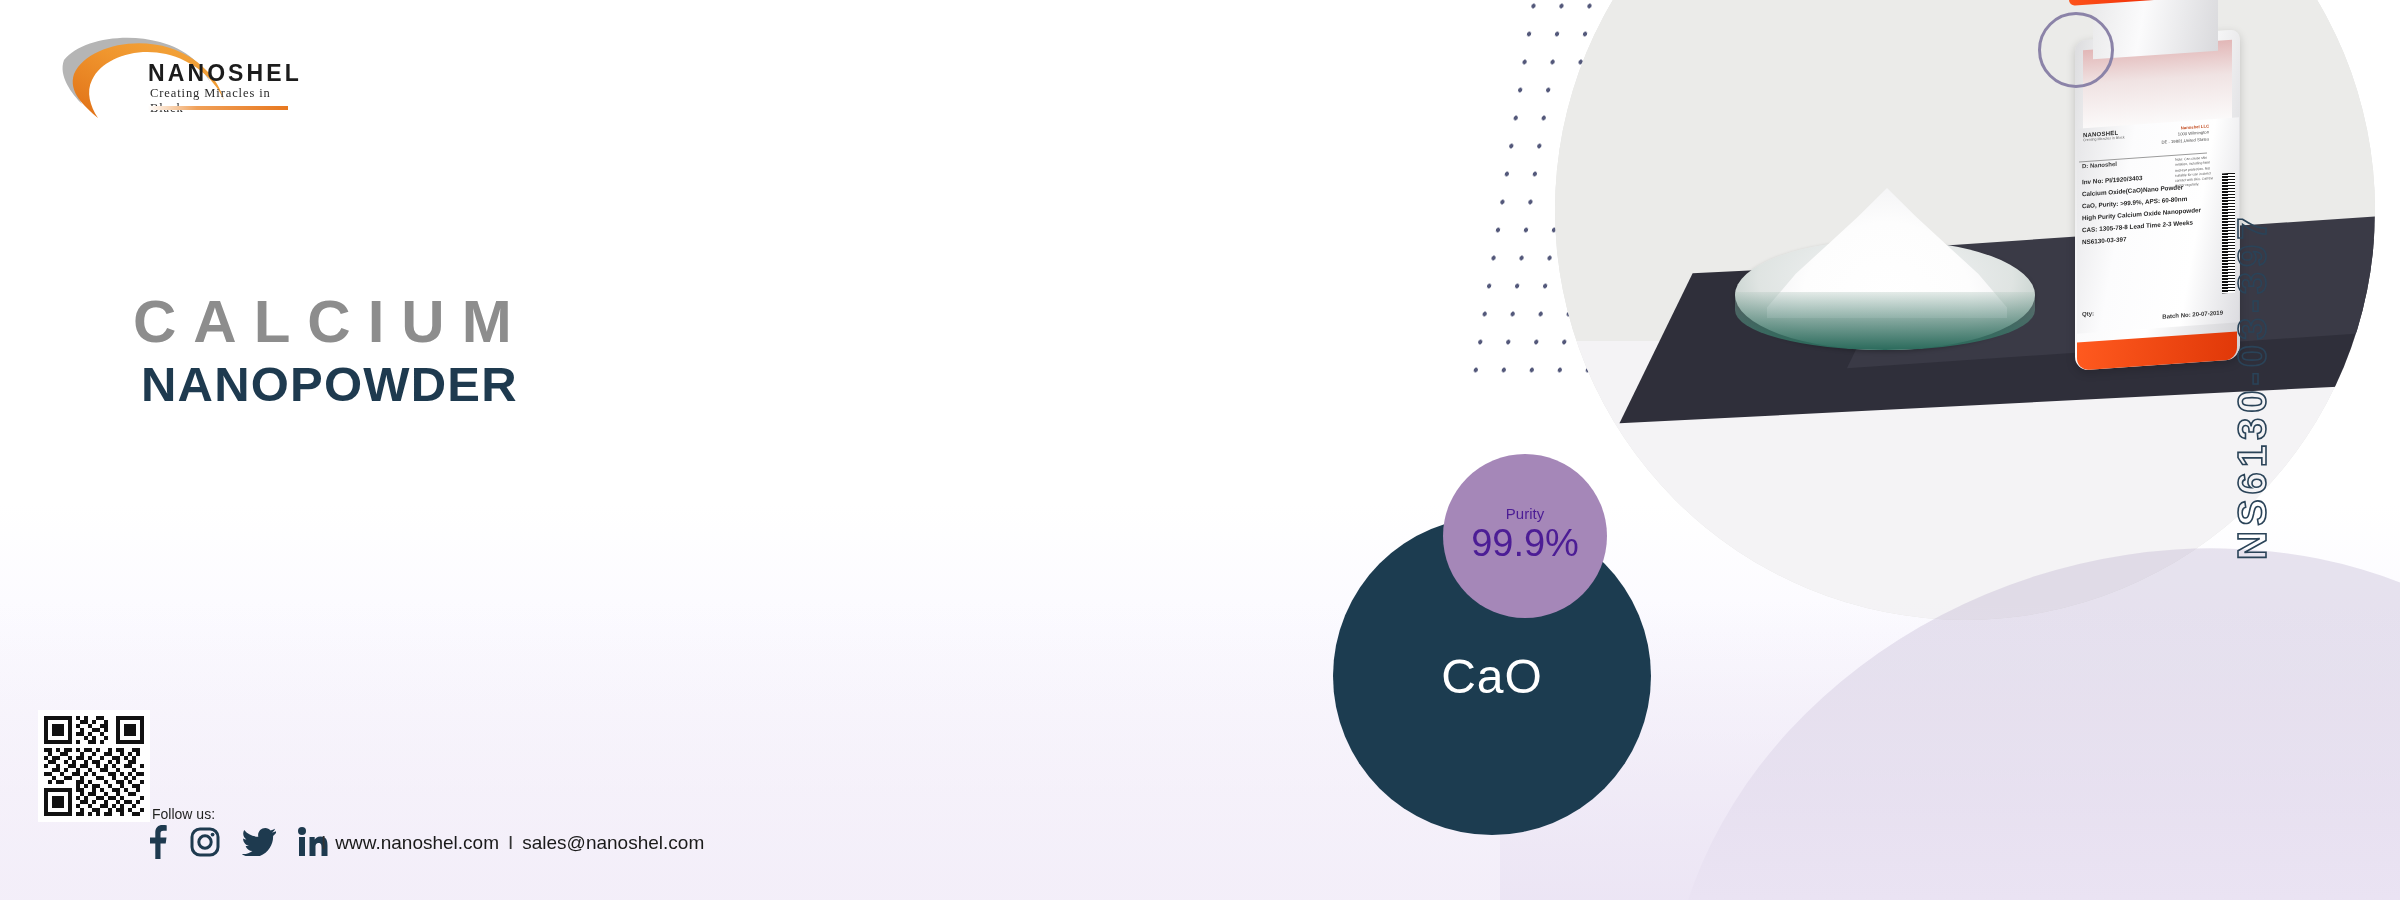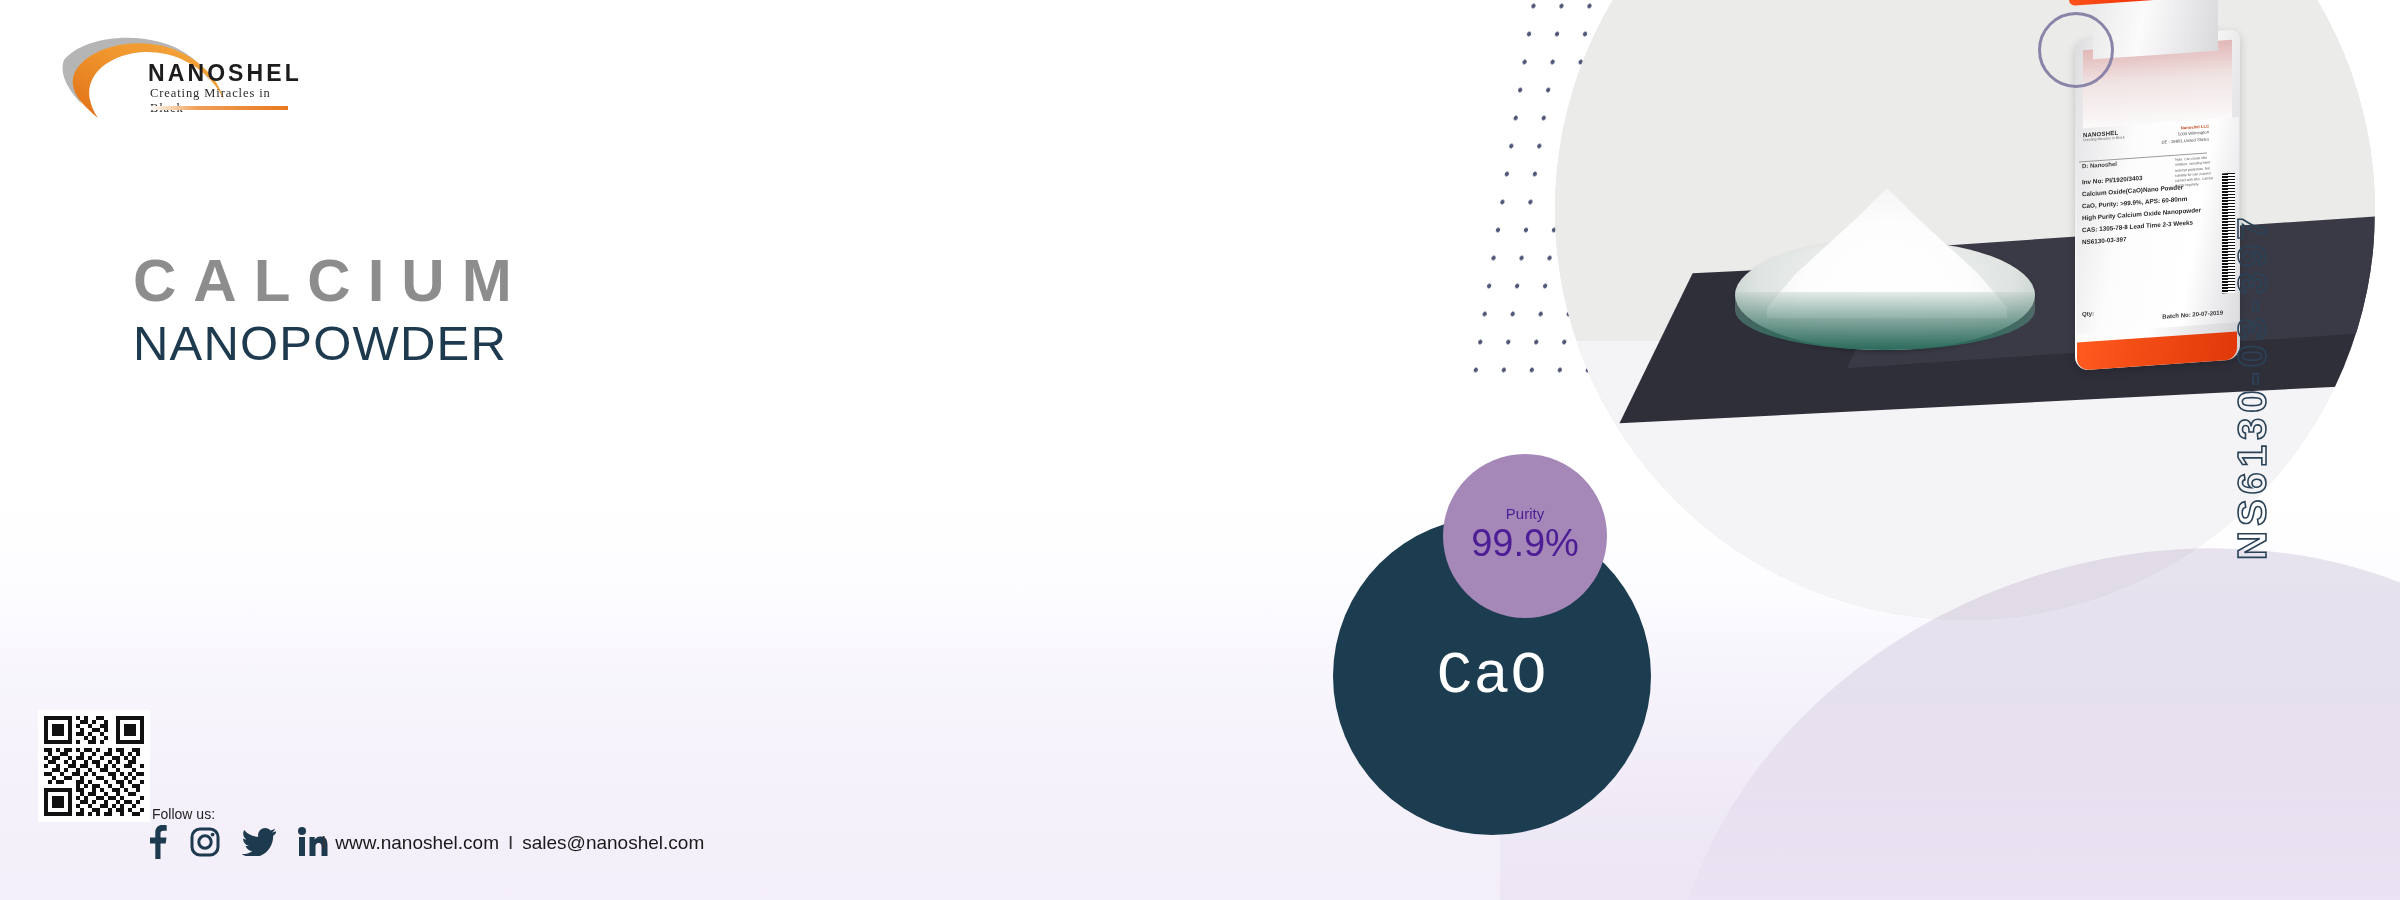--- a/index.html
+++ b/index.html
@@ -196,38 +196,40 @@
   .logo-underline {
     position:absolute; left:96px; top:74px; width:140px; height:3.5px;
     background: linear-gradient(to right, #ffffff 0%, #f0a058 35%, #e8781f 100%);
   }
 
   
   .title-block { position:absolute; left:133px; top:250px; }
   .t-calcium {
     font-size:60px; font-weight:bold; color:#8d8d8d; letter-spacing:17px;
     line-height:1.03;
+    margin-top:41px;
   }
   .t-oxide {
     font-size:60px; font-weight:normal; color:#8b6fa8; letter-spacing:17px;
     line-height:1.18;
   }
   .t-nanopowder {
-    font-size:49px; font-weight:normal; color:#1e3a4f; letter-spacing:1.2px;
+    font-size:49px; font-weight:bold; color:#1e3a4f; letter-spacing:1.2px;
     line-height:1.28;
+    margin-left:8px;
   }
 
   
   .cao-circle {
     position:absolute; left:1333px; top:517px;
     width:318px; height:318px; border-radius:50%;
     background:#1c3c50;
     display:flex; align-items:center; justify-content:center;
   }
-  .cao-text { color:#ffffff; font-size:60px; letter-spacing:1px; font-weight:normal;font-family:Liberation Mono, monospace; }
+  .cao-text { color:#ffffff; font-size:48px; letter-spacing:1px; font-weight:normal; }
   .purity-circle {
     position:absolute; left:1443px; top:454px;
     width:164px; height:164px; border-radius:50%;
     background:#a587b8;
     display:flex; flex-direction:column; align-items:center; justify-content:center;
   }
   .purity-label { color:#4c1d95; font-size:15px; line-height:1.1; }
   .purity-value { color:#4c1d95; font-size:38px; line-height:1.15; }
 
   

